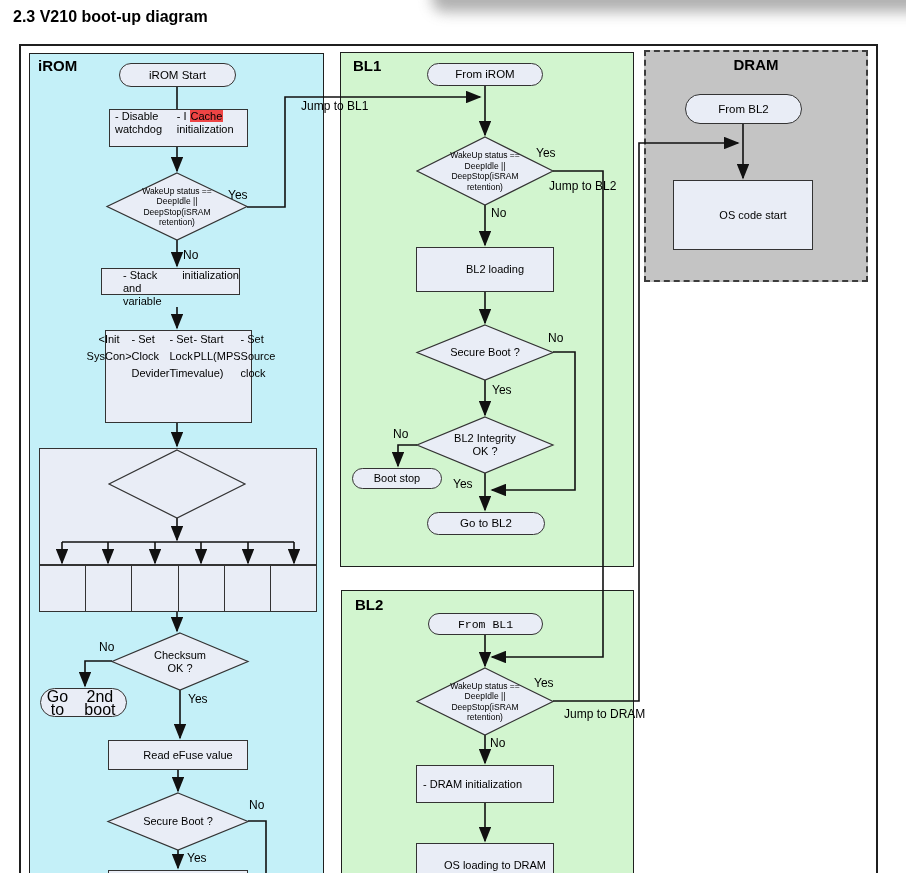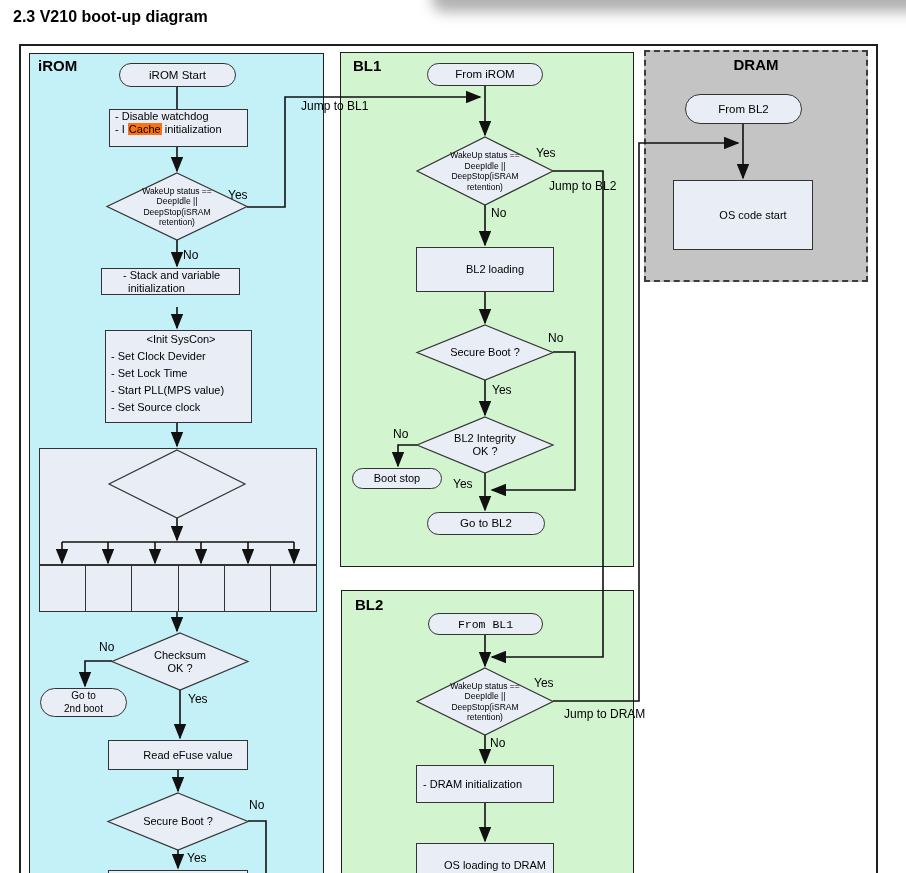--- a/index.html
+++ b/index.html
@@ -13,31 +13,31 @@
   .region-irom{background:#c4f0f8;border:1.5px solid #1f1f1f;}
   .region-green{background:#d2f5cf;border:1.5px solid #1f1f1f;}
   .region-dram{background:#c4c4c4;border:2px dashed #3c3c3c;}
   .region-label{position:absolute;font-size:15px;font-weight:bold;}
   .dram-label{width:100%;text-align:center;}
   svg.wires{position:absolute;left:0;top:0;z-index:3;pointer-events:none;}
   .node{position:absolute;box-sizing:border-box;background:#e9edf6;border:1px solid #333;
         font-size:11px;line-height:13px;z-index:4;}
   .oval{border-radius:999px;display:flex;align-items:center;justify-content:center;font-size:11.5px;text-align:center;}
   .ctr{display:flex;align-items:center;justify-content:center;text-align:center;padding-left:20px;}
-  .multi{display:flex;flex-direction:column;justify-content:flex-start;}
+  .multi{display:flex;flex-direction:row;justify-content:center;}
   .bigbox{position:absolute;box-sizing:border-box;background:#e9edf6;border:1px solid #333;z-index:2;}
   .dtext{position:absolute;z-index:4;display:flex;flex-direction:column;align-items:center;
          justify-content:center;text-align:center;font-size:11px;line-height:13px;}
   .dtext.small{font-size:8.5px;line-height:10.5px;}
   .lbl{position:absolute;z-index:5;font-size:12px;white-space:nowrap;}
   .cells{position:absolute;z-index:4;display:flex;background:#e9edf6;border:1px solid #333;box-sizing:border-box;}
   .cell{flex:1;display:flex;flex-direction:column;align-items:center;justify-content:center;
         text-align:center;font-size:11px;line-height:13px;border-left:1px solid #333;}
   .cell:first-child{border-left:none;}
-  .hl{background:#f97316;padding:0 1px;}
+  .hl{background:#ef4444;padding:0 1px;}
   .pad-left{padding-left:6px;}
   .indent{padding-left:5px;}
 </style>
 </head>
 <body>
 
 <div id="page">
 
   <div class="abs shadow-pill" style="left:432px;top:-24px;width:500px;height:36px;"></div>
 
@@ -162,21 +162,21 @@
       <div></div>
       <div></div>
     </div>
   </div>
 
   <div class="dtext" style="left:112px;top:633px;width:136px;height:57px;">
     <div>Checksum</div>
     <div>OK ?</div>
   </div>
 
-  <div class="node oval multi" style="left:40px;top:688px;width:87px;height:29px;text-align:center;font-size:10px;line-height:13px;">
+  <div class="node oval multi" style="left:40px;top:688px;width:87px;height:29px;text-align:center;font-size:16px;line-height:13px;">
     <div>Go to</div>
     <div>2nd boot</div>
   </div>
 
   <div class="node ctr" style="left:108px;top:740px;width:140px;height:30px;">
     <span>Read eFuse value</span>
   </div>
 
   <div class="dtext" style="left:108px;top:793px;width:140px;height:57px;">
     <div>Secure Boot ?</div>

